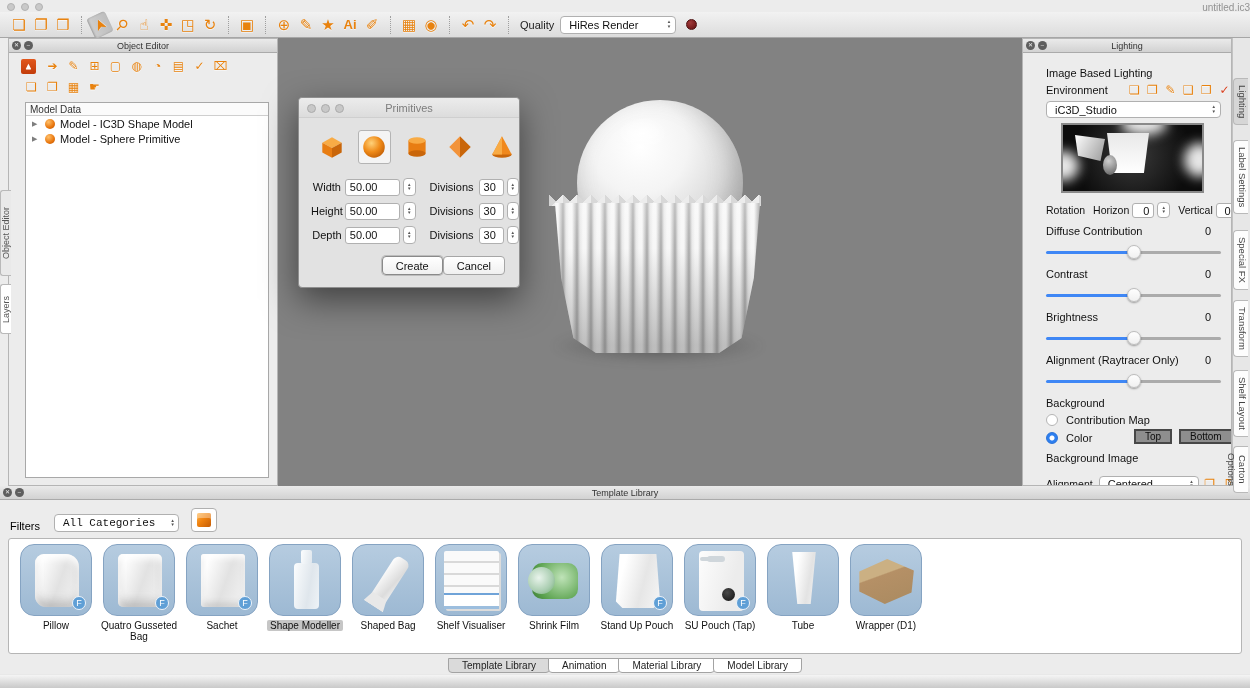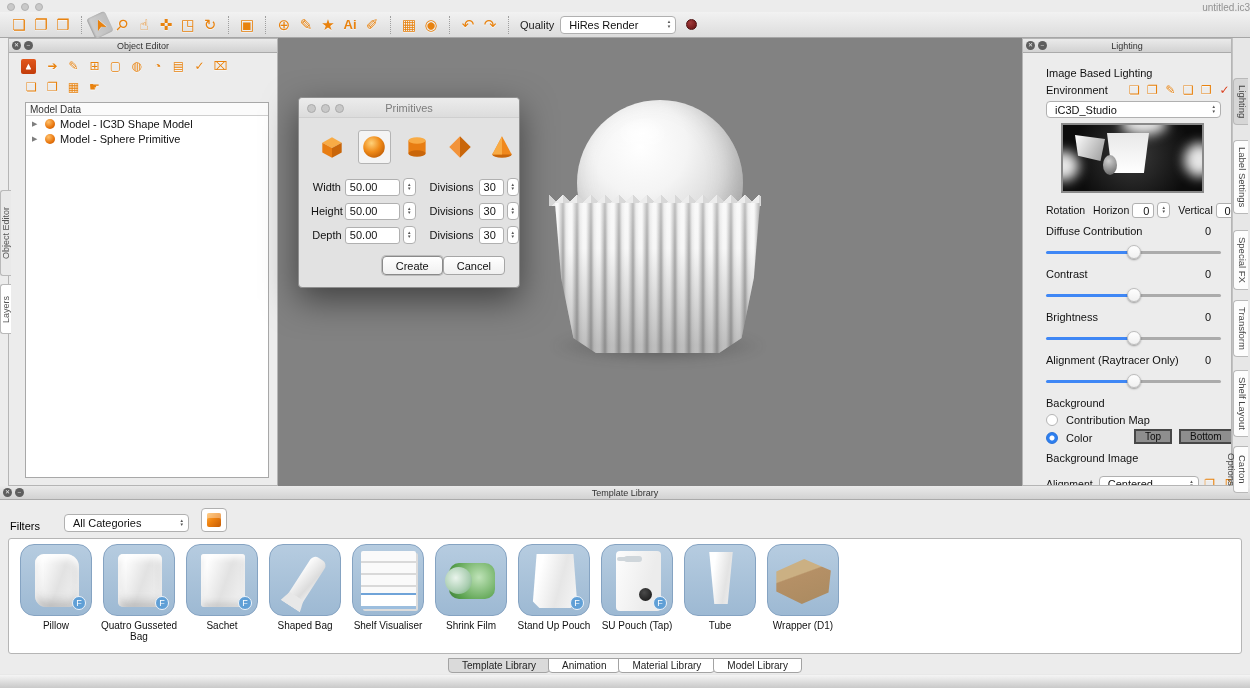--- a/index.html
+++ b/index.html
@@ -531,21 +531,21 @@
   </div>
 
   <div class="tlib">
     <div class="phead">
       <span class="pbtn" style="left:3px">✕</span>
       <span class="pbtn" style="left:15px">–</span>
       <span>Template Library</span>
     </div>
     <div class="filters">
       <span>Filters</span>
-      <div class="dropdown" style="width:125px; height:18px; margin-left:24px;">
+      <div class="dropdown" style="width:125px; height:18px; margin-left:14px;font-family:Liberation Mono, monospace;">
         <span>All Categories</span>
         <span class="dd-ar">
             <span>▲</span>
             <span>▼</span>
           </span>
       </div>
       <span class="cubebtn">
           <span class="cube3d"></span>
         </span>
       <span style="margin-left:10px"><span class="cube3d sm"></span></span>
@@ -565,20 +565,26 @@
           <span class="badge">F</span>
           </div>
         <div class="tile-label">Quatro Gusseted Bag</div>
       </div>
       <div class="tile">
         <div class="tile-img">
             <span class="th-bag th-sachet"></span>
           <span class="badge">F</span>
           </div>
         <div class="tile-label">Sachet</div>
+      </div>
+      <div class="tile">
+        <div class="tile-img">
+            <span class="th-bottle"></span>
+          </div>
+        <div class="tile-label sel">Shape Modeller</div>
       </div>
       <div class="tile">
         <div class="tile-img">
             <span class="th-shaped"></span>
           </div>
         <div class="tile-label">Shaped Bag</div>
       </div>
       <div class="tile">
         <div class="tile-img">
             <span class="th-shelf"></span>

